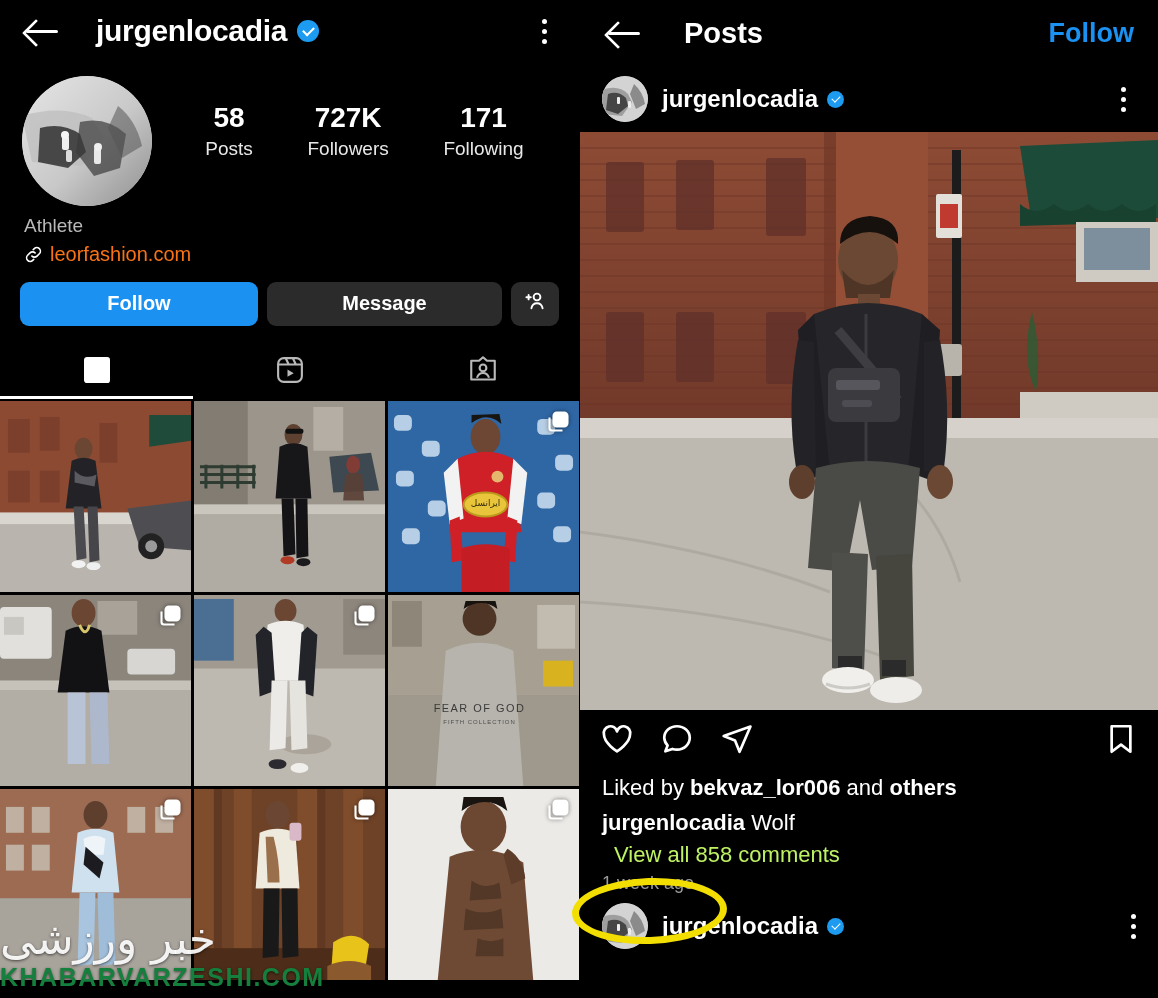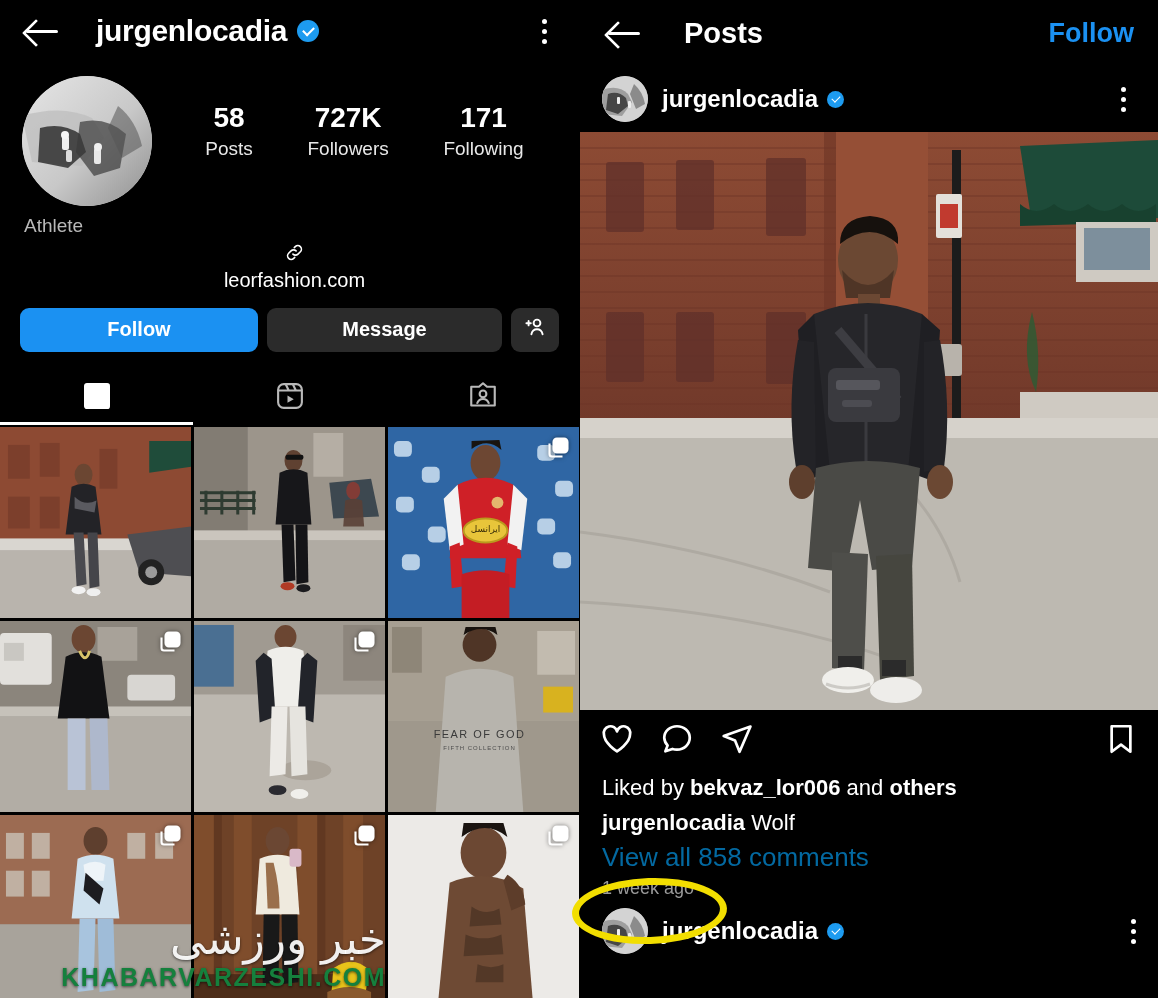--- a/index.html
+++ b/index.html
@@ -57,21 +57,21 @@
     background:#cfcfcf; position:relative;
   }
   .stats{ display:flex; flex:1; justify-content:space-around; padding:26px 6px 0 26px; }
   .stat{ text-align:center; }
   .stat .num{ font-size:28px; font-weight:bold; line-height:1.15; }
   .stat .lbl{ font-size:19px; color:#e8e8e8; margin-top:4px; }
 
   .bio{ padding:6px 14px 0 24px; }
   .bio .cat{ font-size:19px; color:#b9b9b9; line-height:1.5; }
   .bio .link{
-    font-size:20px; color:#ffffff; display:flex; align-items:center; gap:7px; margin-top:2px;flex-direction:column;
+    font-size:20px; color:#f97316; display:flex; align-items:center; gap:7px; margin-top:2px;
   }
   .link-ico{ display:inline-block; width:19px; height:19px; flex:0 0 auto; }
 
   .btn-row{ display:flex; gap:9px; padding:16px 20px 0 20px; align-items:center; }
   .btn{
     height:44px; border-radius:9px; display:flex; align-items:center; justify-content:center;
     font-size:20px; font-weight:bold; cursor:pointer; border:none; color:#fff;
   }
   .btn-follow{ background:#1b91f2; flex:0 0 238px; }
   .btn-message{ background:#2b2b2b; flex:1; }
@@ -91,21 +91,21 @@
     gap:3px; padding:0; margin-top:2px;
   }
   .cell{ position:relative; width:100%; padding-top:100%; overflow:hidden; background:#c2410c; }
   .cell > .art{ position:absolute; inset:0; }
   .carousel-ico{
     position:absolute; top:9px; right:9px; width:24px; height:24px;
     z-index:5; filter:drop-shadow(0 0 2px rgba(0,0,0,.5));
   }
   .watermark{
     position:absolute; left:0; bottom:6px; width:386px; z-index:9;
-    display:flex; flex-direction:column; align-items:flex-end; pointer-events:none;
+    display:flex; flex-direction:column; align-items:flex-start; pointer-events:none;
   }
   .wm-fa{
     font-size:44px; color:rgba(255,255,255,.93); line-height:1;
     font-family:"DejaVu Sans", sans-serif; direction:rtl;
     text-shadow:0 1px 3px rgba(0,0,0,.6); letter-spacing:1px;
   }
   .wm-en{
     font-size:25px; letter-spacing:1.5px; color:#15803d; font-weight:bold; margin-top:2px;
     text-shadow:0 1px 3px rgba(0,0,0,.6);
   }
@@ -120,21 +120,21 @@
   .post-username{ font-size:24px; font-weight:bold; display:flex; align-items:center; gap:9px; }
 
   .post-photo{ width:579px; height:578px; position:relative; overflow:hidden; }
 
   .post-actions{ height:58px; display:flex; align-items:center; padding:0 20px; gap:26px; }
   .post-actions .spacer{ flex:1; }
   .act{ cursor:pointer; display:flex; align-items:center; }
 
   .post-caption{ padding:4px 22px 0 22px; font-size:22px; line-height:1.42; }
   .post-caption .b{ font-weight:bold; }
-  .viewall{ color:#0369a1; font-size:26px; padding:4px 22px 0 22px; }
+  .viewall{ color:#bef264; font-size:22px; padding:4px 22px 0 22px;margin-left:12px; }
   .timeago{ color:#9a9a9a; font-size:18px; padding:5px 22px 0 22px; }
 
   .post-footer{ height:60px; display:flex; align-items:center; padding:0 22px; gap:14px; margin-top:2px; }
   .post-footer .kebab2{ margin-left:auto; display:flex; flex-direction:column; gap:5px; align-items:center; cursor:pointer;}
   .post-footer .kebab2 i{ width:5px;height:5px;border-radius:50%;background:#fff;display:block; }
 
   .highlight-ellipse{
     position:absolute; left:572px; top:878px; width:155px; height:66px;
     border:7px solid #F2DE00; border-radius:50%; z-index:40; pointer-events:none;
     transform:rotate(-2deg);

